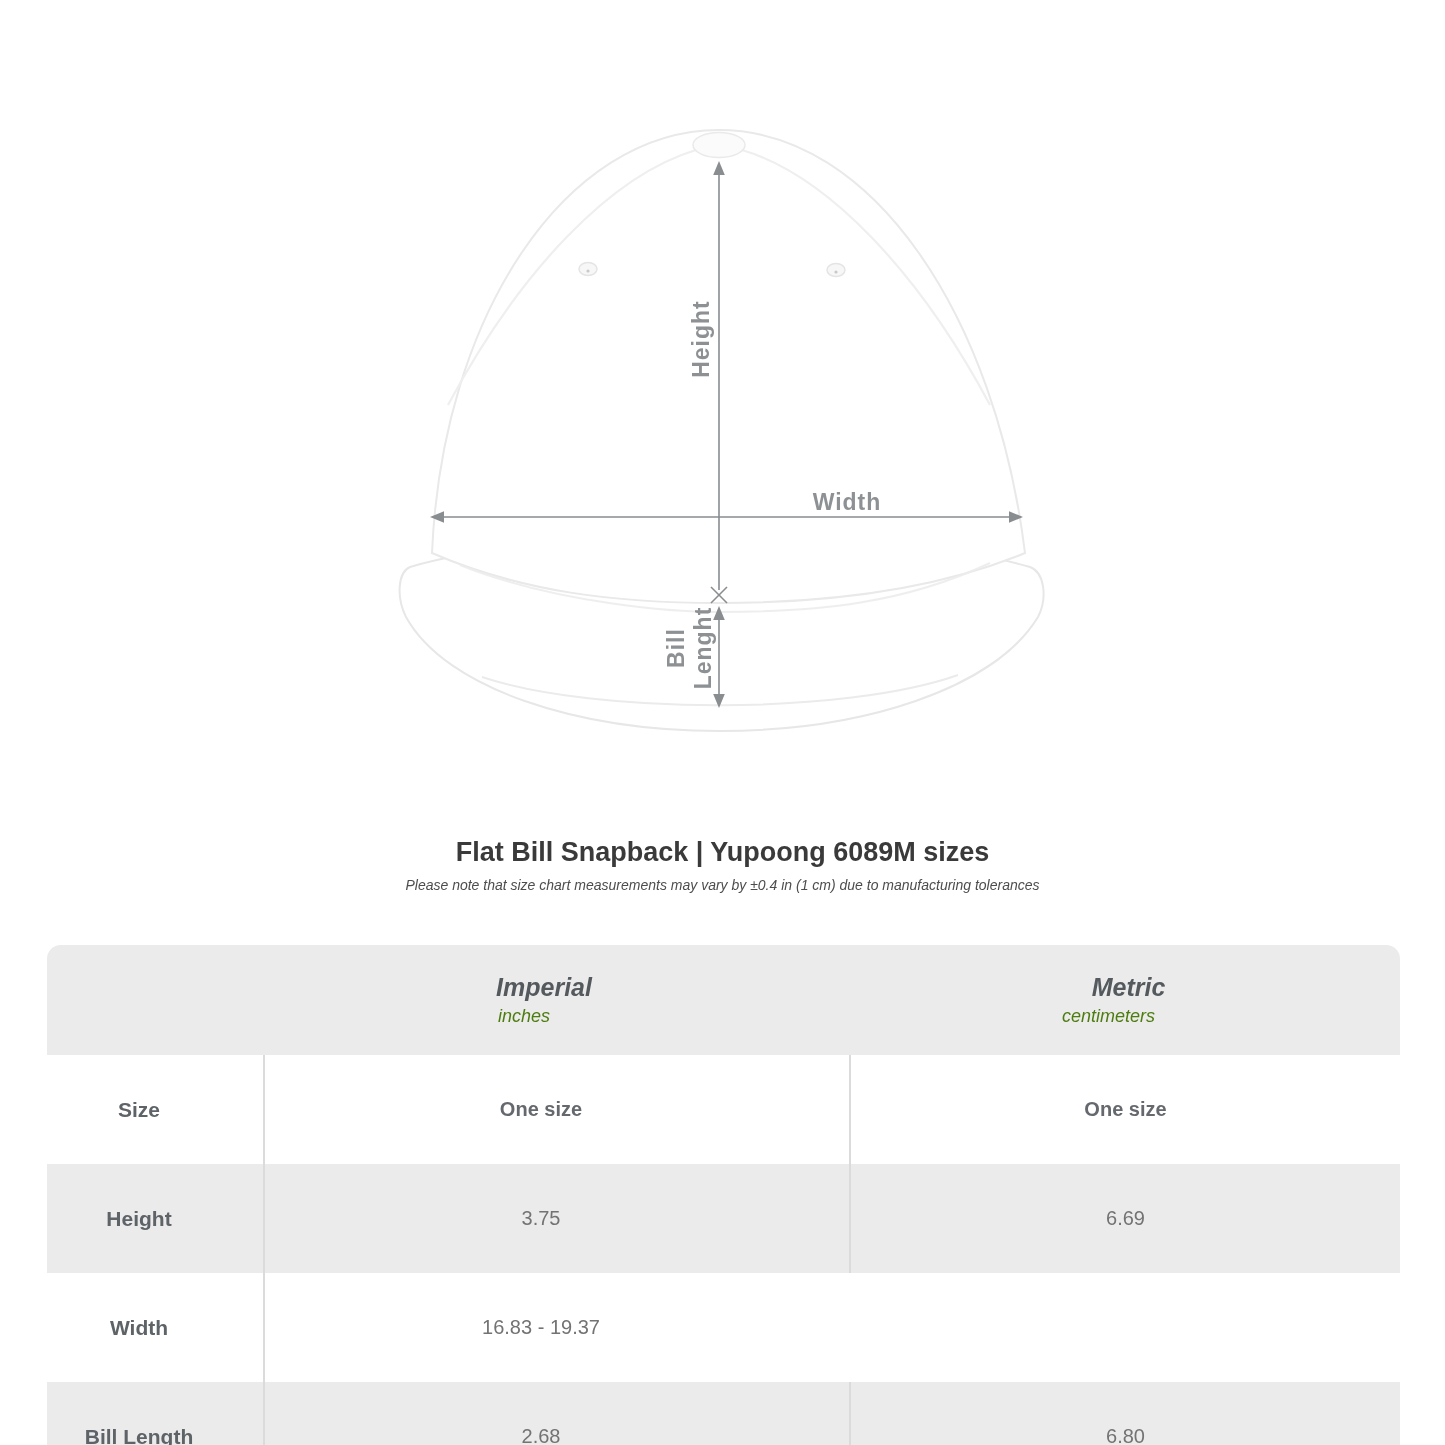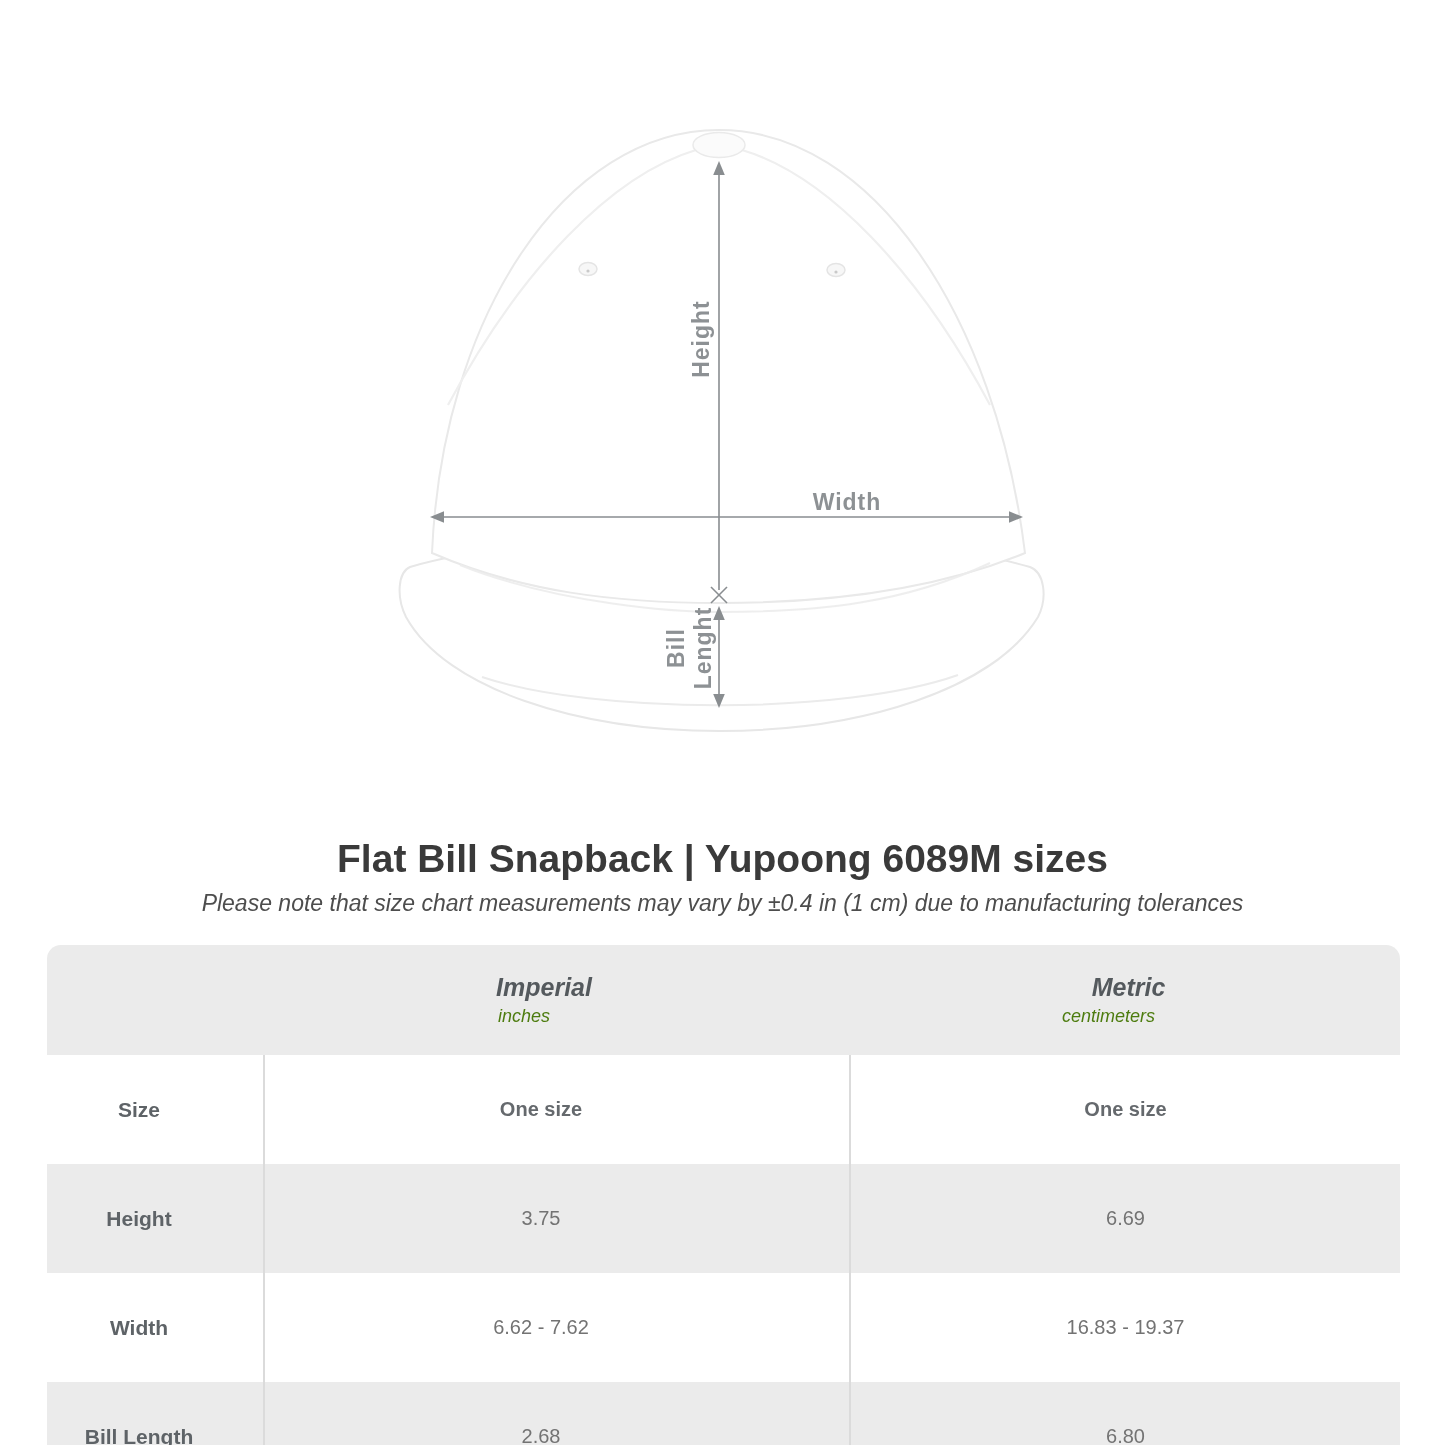--- a/index.html
+++ b/index.html
@@ -31,28 +31,28 @@
   
   .heading {
     position: absolute;
     top: 838px;
     left: 0;
     width: 100%;
     text-align: center;
   }
   .heading h1 {
     margin: 0;
-    font-size: 39px;
+    font-size: 27px;
     font-weight: bold;
     color: #3a3a3a;
     line-height: 1.1;
   }
   .heading p {
     margin: 9px 0 0 0;
-    font-size: 23px;
+    font-size: 14px;
     font-style: italic;
     color: #4d4d4d;
   }
 
   
   .size-table {
     position: absolute;
     left: 47px;
     top: 945px;
     width: 1353px;
@@ -202,23 +202,20 @@
       <div class="cell value">
         <span class="value-text">6.69</span>
       </div>
     </div>
 
     <div class="t-row">
       <div class="cell">
         <span class="row-label">Width</span>
       </div>
       <div class="cell value">
-        <span class="value-text">6.62 - 7.62</span>
-      </div>
-      <div class="cell value">
         <span class="value-text">16.83 - 19.37</span>
       </div>
     </div>
 
     <div class="t-row alt">
       <div class="cell">
         <span class="row-label">Bill Length</span>
       </div>
       <div class="cell value">
         <span class="value-text">2.68</span>

